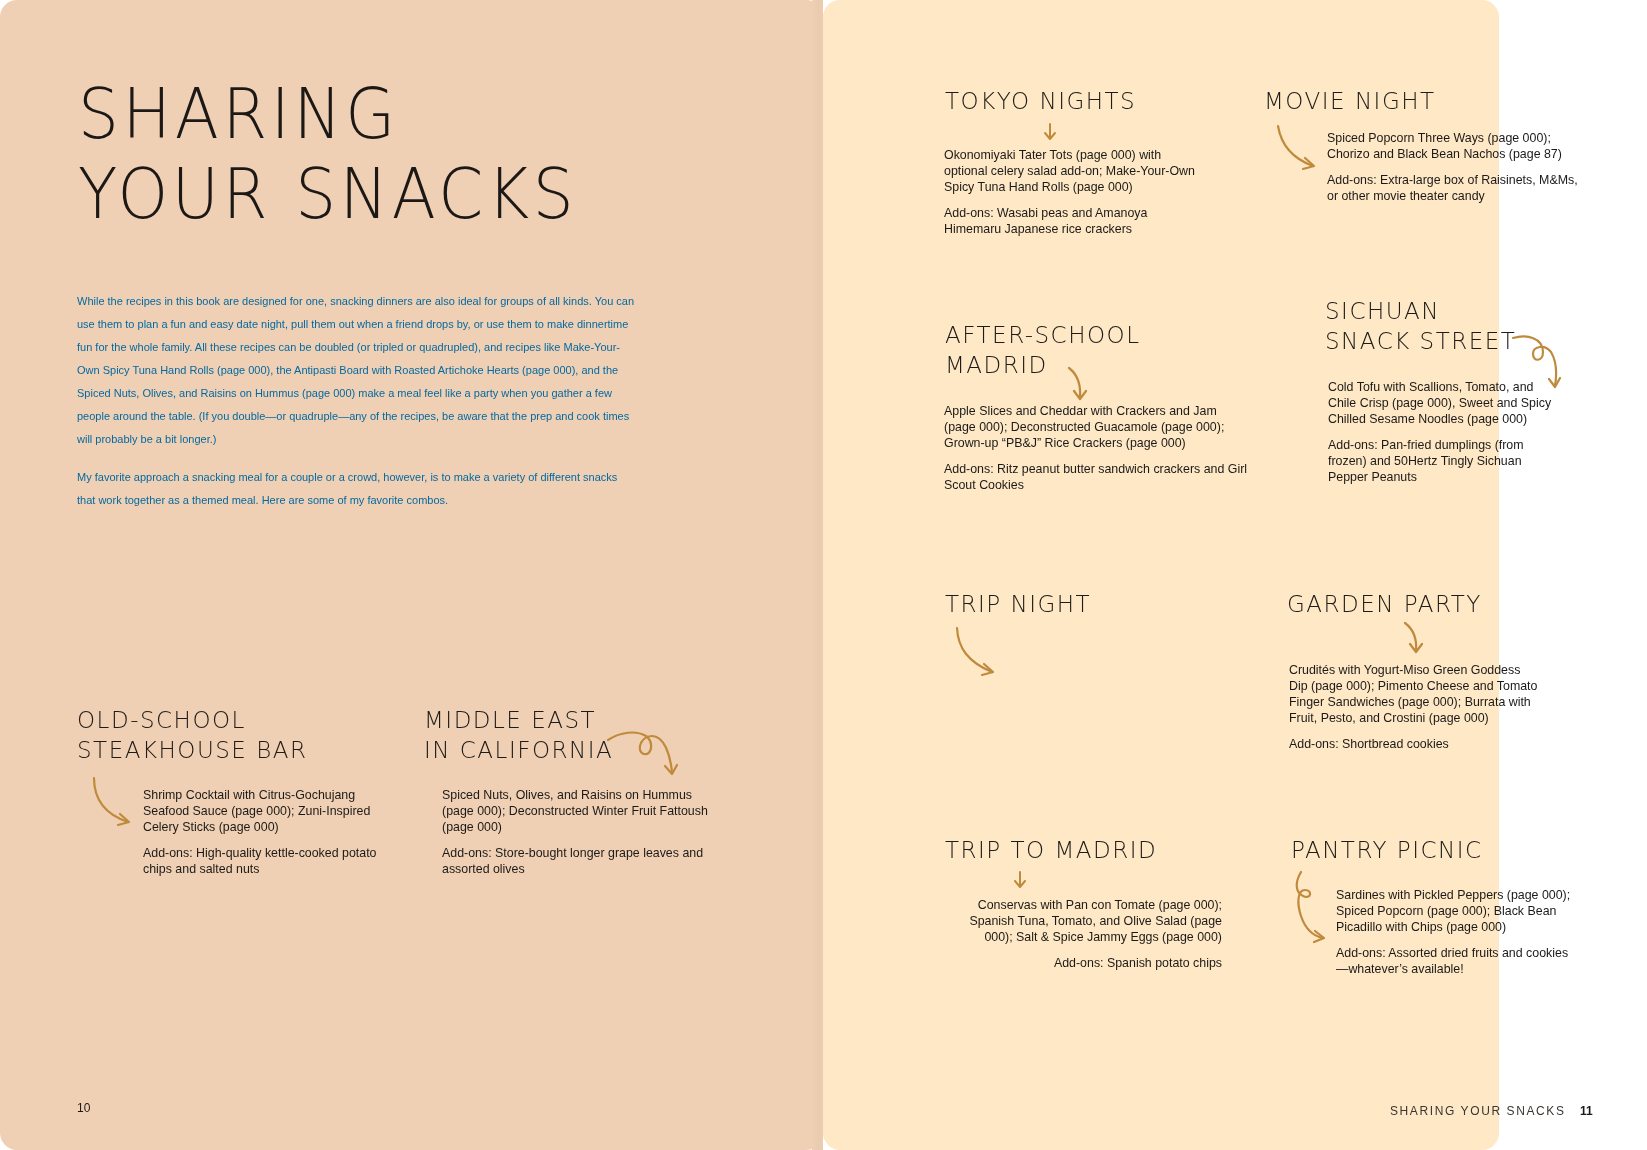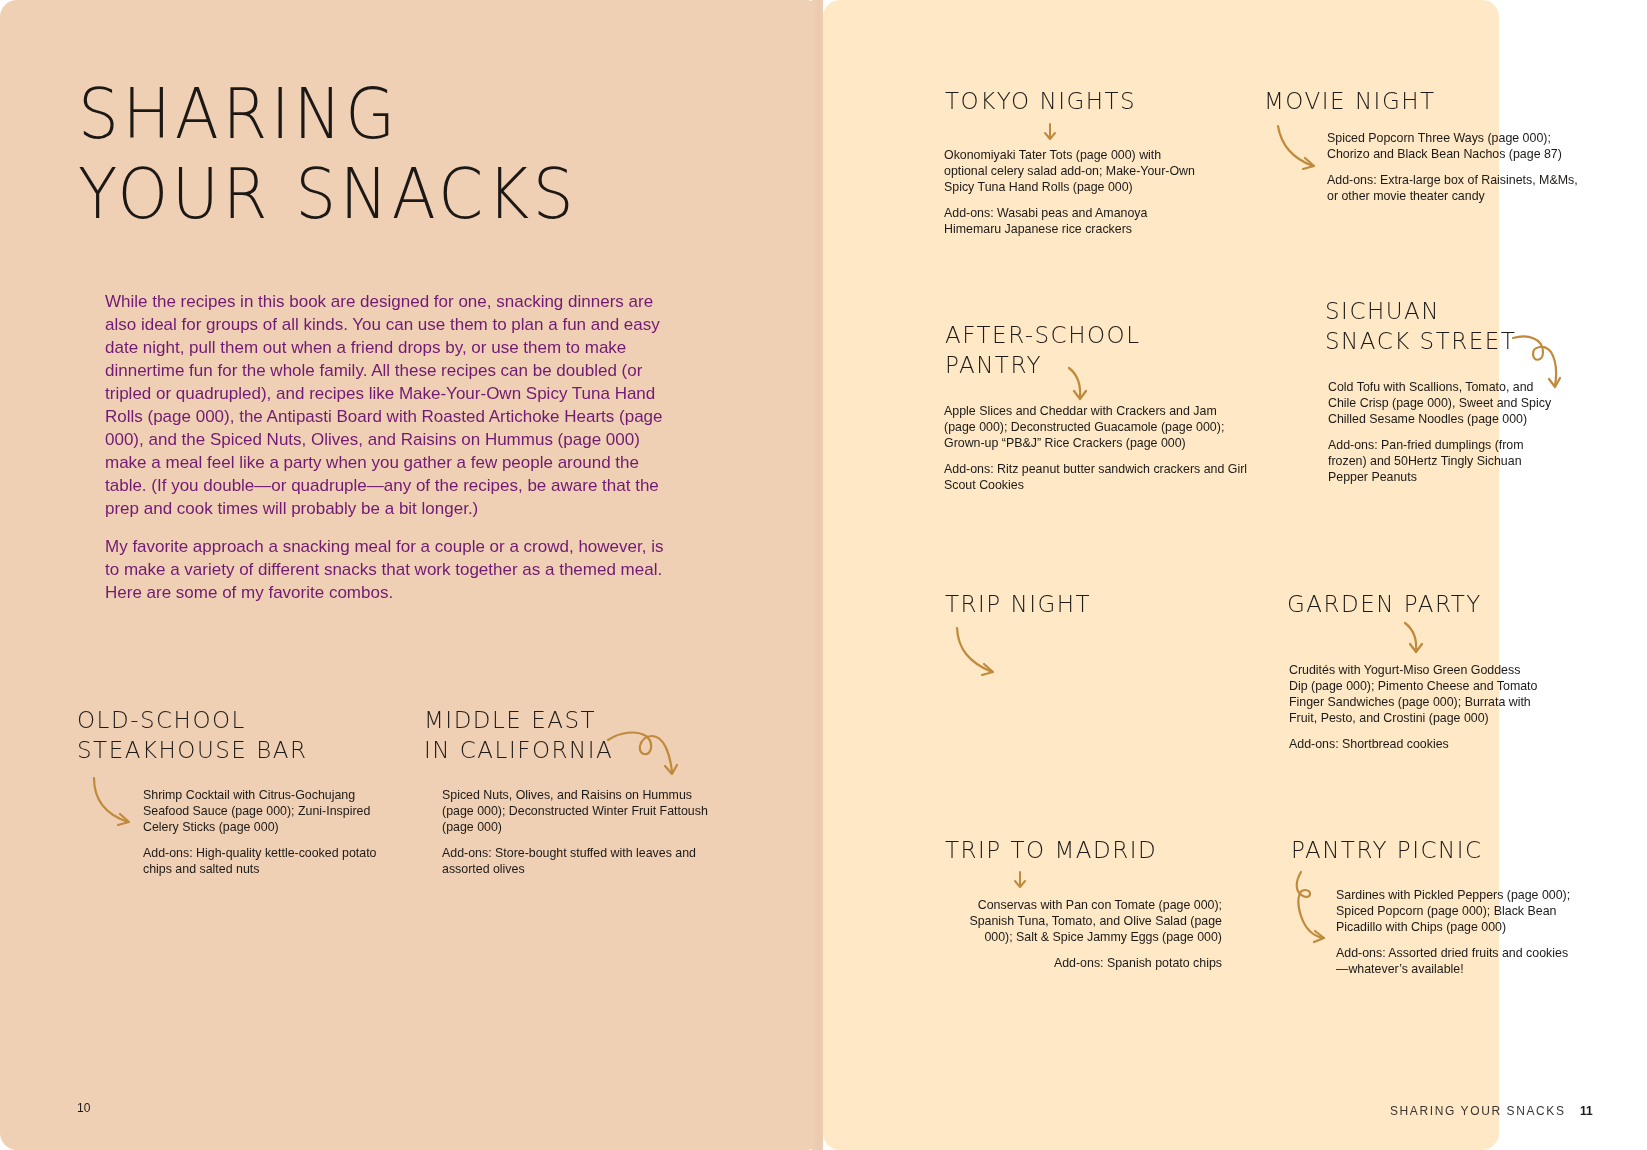--- a/index.html
+++ b/index.html
@@ -3,21 +3,21 @@
 <meta charset="utf-8">
 <style>
   html, body { margin:0; padding:0; }
   body { width:1647px; height:1150px; position:relative; overflow:hidden; font-family:"Liberation Sans", sans-serif; color:#1c1a18; }
   .page { position:absolute; top:0; height:1150px;border-radius:17px; }
   .page-left { left:0; width:823px; background:#f0d0b4; }
   .page-right { left:823px; width:676px; background:#fee8c6; }
   .gutter { position:absolute; left:812px; top:0; width:11px; height:1150px; background:linear-gradient(90deg, #f0d0b4, #ebcbb0 60%, #eccdb1); }
   .abs { position:absolute; }
   .title { font-family:"DejaVu Sans", sans-serif; font-weight:200; letter-spacing:4px; color:#1b1816; font-size:70px; line-height:80px; transform:scaleX(0.92); transform-origin:left top; }
-  .intro { font-size:17px; line-height:23px; color:#701a75;margin-left:28px; }
+  .intro { font-size:11px; line-height:23px; color:#0369a1; }
   .intro p { margin:0 0 15px 0; }
   .menu-title { font-family:"DejaVu Sans", sans-serif; font-weight:200; letter-spacing:1.5px; font-size:23px; line-height:30px; color:#1e1b18; white-space:nowrap; }
   .menu-body { font-size:12.4px; line-height:16px; color:#1c1a18; }
   .menu-body p { margin:0 0 10px 0; }
   .arrow { position:absolute; }
   .arrow svg { overflow:visible; }
   .folio { font-size:12px; color:#1c1a18; }
   .running { font-size:12px; letter-spacing:1.6px; color:#3a3632; }
 </style>
 </head>
@@ -58,21 +58,21 @@
     </div>
   </div>
   <div class="arrow" style="left:606px; top:730px;">
     <svg width="74" height="50" viewBox="0 0 74 50">
         <path d="M2 10 C14 2 30 0 40 6 C48 12 46 26 38 24 C30 22 34 6 46 6 C58 6 64 24 66 42" fill="none" stroke="#bf8a3c" stroke-width="2.2" stroke-linecap="round"></path>
         <path d="M59 36 L66 44 L71 35" fill="none" stroke="#bf8a3c" stroke-width="2.2" stroke-linecap="round" stroke-linejoin="round"></path>
       </svg>
   </div>
   <div class="abs menu-body" style="left:442px; top:787px; width:280px;">
     <p>Spiced Nuts, Olives, and Raisins on Hummus (page 000); Deconstructed Winter Fruit Fattoush (page 000)</p>
-    <p>Add-ons: Store-bought stuffed with leaves and assorted olives</p>
+    <p>Add-ons: Store-bought longer grape leaves and assorted olives</p>
   </div>
 
   <div class="abs folio" style="left:77px; top:1101px;">10</div>
 </div>
 
 <div class="gutter"></div>
 
 <div class="page page-right">
 
   <div class="abs menu-title" style="left:122px; top:86px;">
@@ -98,21 +98,21 @@
         <path d="M30 34 L39 42 L28 45" fill="none" stroke="#bf8a3c" stroke-width="2.2" stroke-linecap="round" stroke-linejoin="round"></path>
       </svg>
   </div>
   <div class="abs menu-body" style="left:504px; top:130px; width:265px;">
     <p>Spiced Popcorn Three Ways (page 000); Chorizo and Black Bean Nachos (page 87)</p>
     <p>Add-ons: Extra-large box of Raisinets, M&amp;Ms, or other movie theater candy</p>
   </div>
 
   <div class="abs menu-title" style="left:122px; top:320px;">
     <div>AFTER-SCHOOL</div>
-    <div>PANTRY</div>
+    <div>MADRID</div>
   </div>
   <div class="arrow" style="left:244px; top:366px;">
     <svg width="22" height="36" viewBox="0 0 22 36">
         <path d="M2 2 C10 8 14 18 13 32" fill="none" stroke="#bf8a3c" stroke-width="2.2" stroke-linecap="round"></path>
         <path d="M7 25 L13 33 L19 25" fill="none" stroke="#bf8a3c" stroke-width="2.2" stroke-linecap="round" stroke-linejoin="round"></path>
       </svg>
   </div>
   <div class="abs menu-body" style="left:121px; top:403px; width:305px;">
     <p>Apple Slices and Cheddar with Crackers and Jam (page 000); Deconstructed Guacamole (page 000); Grown-up “PB&amp;J” Rice Crackers (page 000)</p>
     <p>Add-ons: Ritz peanut butter sandwich crackers and Girl Scout Cookies</p>

